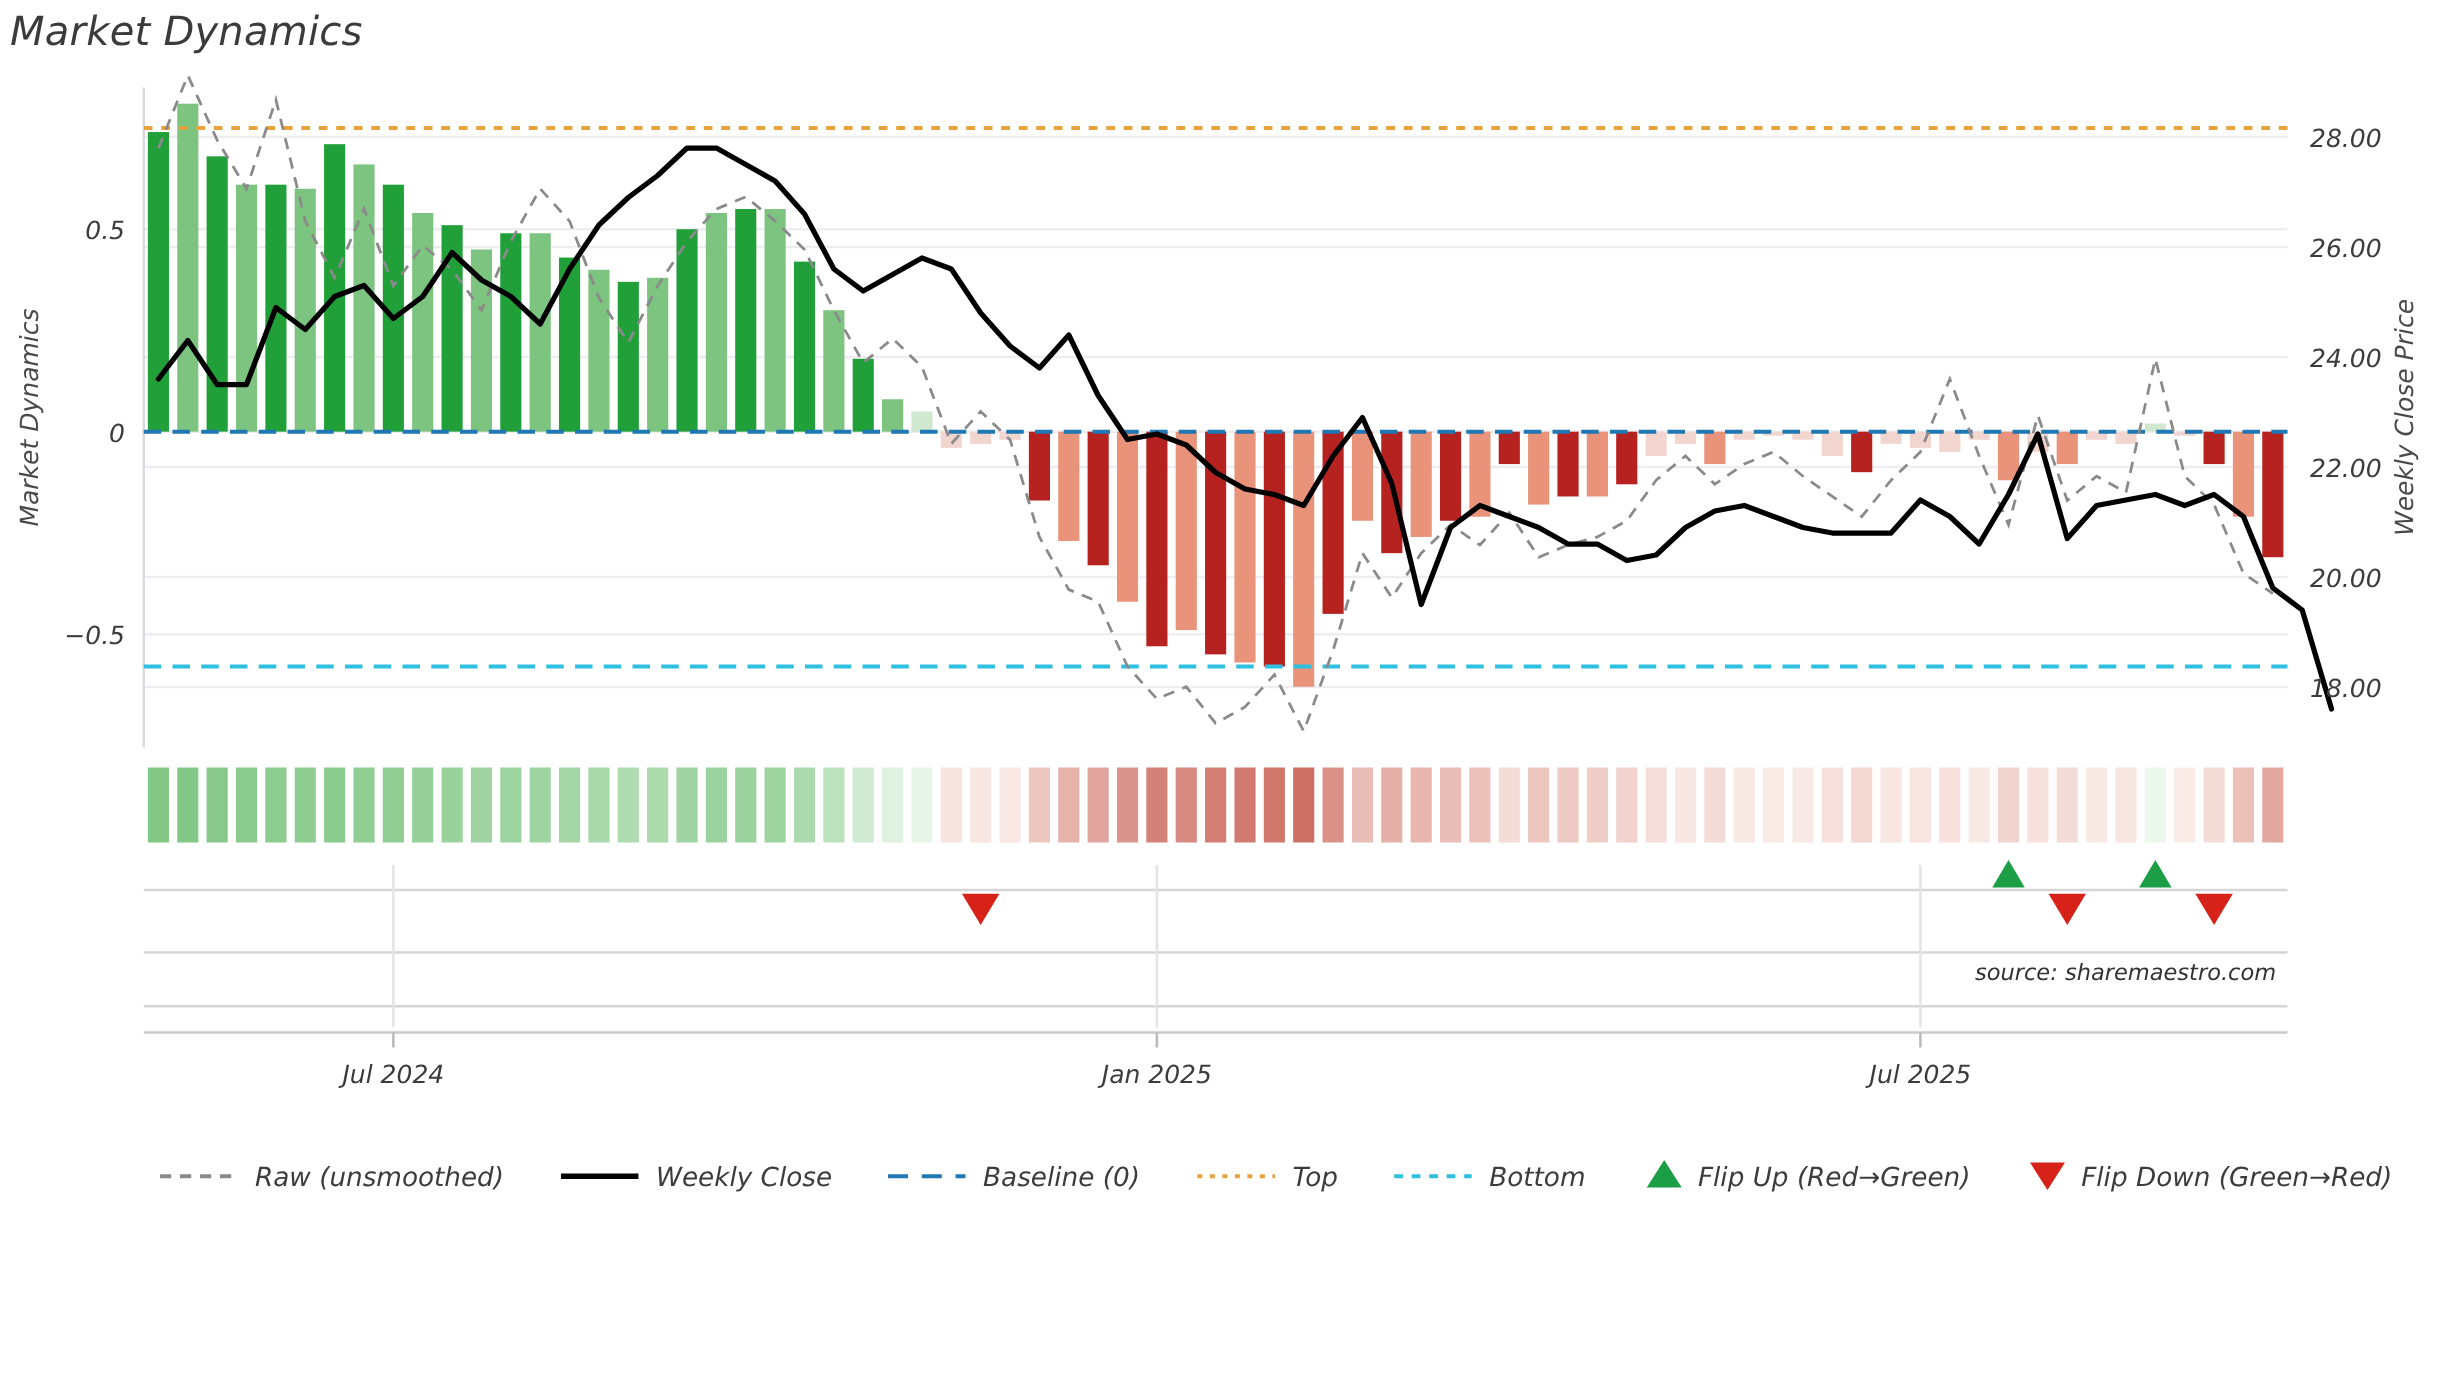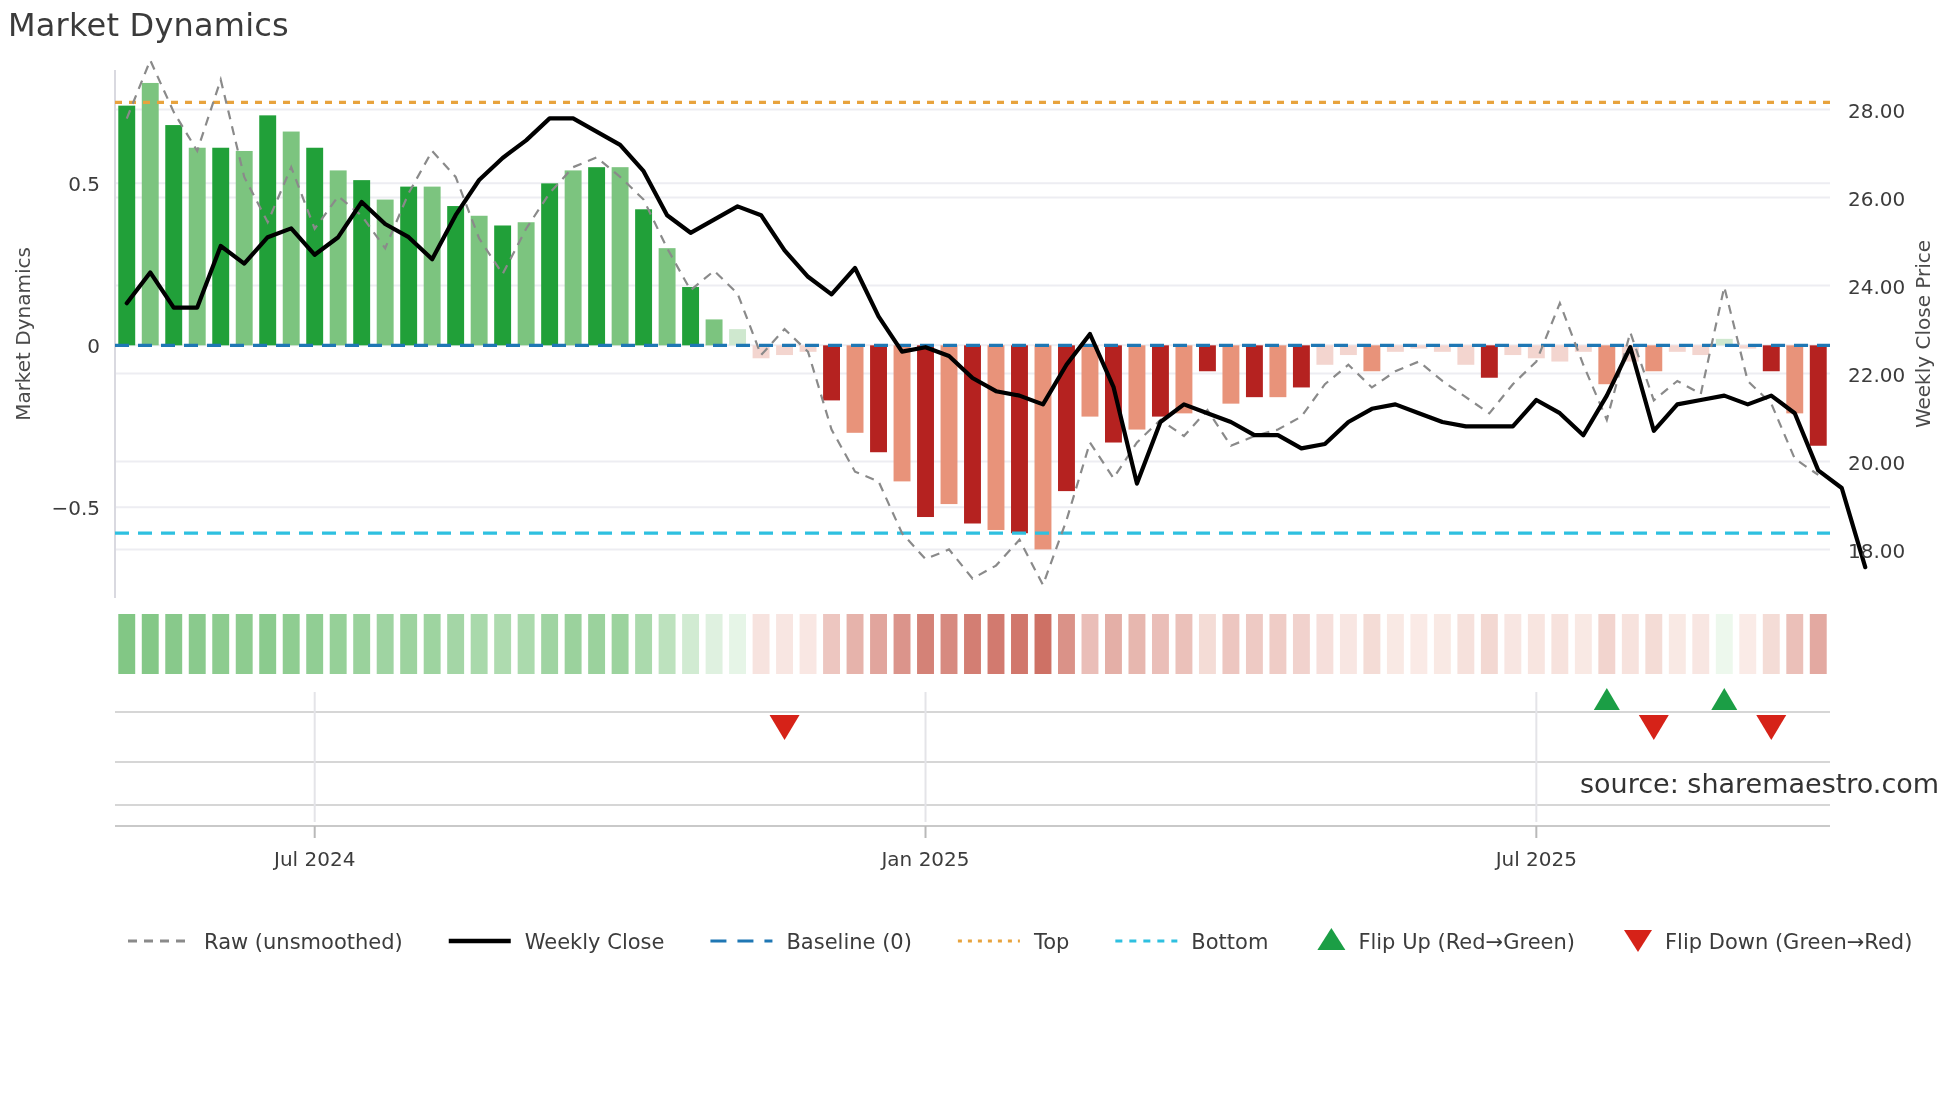--- a/index.html
+++ b/index.html
@@ -1,23 +1,23 @@
 <!DOCTYPE html>
 <html><head>
 <meta charset="utf-8">
 <style>
   html,body{margin:0;padding:0;background:#ffffff;}
   body{width:1960px;height:1102px;overflow:hidden;
        font-family:"DejaVu Sans","Liberation Sans",sans-serif;color:#333;}
-  #root{position:relative;width:1960px;height:1102px;}
+  #root{position:relative;width:1960px;height:1102px;font-style:italic;}
   #title{position:absolute;left:8px;top:6px;font-size:32px;color:#3b3b3b;font-weight:400;letter-spacing:.2px;}
   svg{position:absolute;left:0;top:0;}
   .axlabel{font-size:20px;fill:#4a4a4a;}
   .tick{font-size:20px;fill:#3c3c3c;}
-  .src{font-size:27px;fill:#9a9a9a;}
+  .src{font-size:18px;fill:#9a9a9a;}
   .legtext{font-size:21px;fill:#3c3c3c;}
 </style>
 </head>
 <body>
 
 <div id="root">
 
   <div id="title">Market Dynamics</div>
 
   <svg id="chart" width="1960" height="1102">

